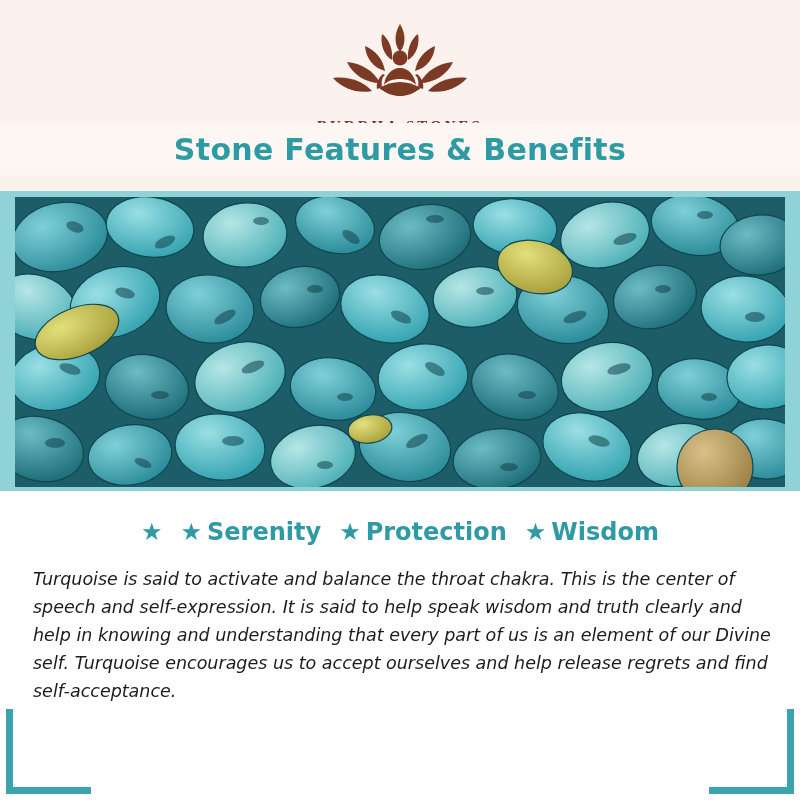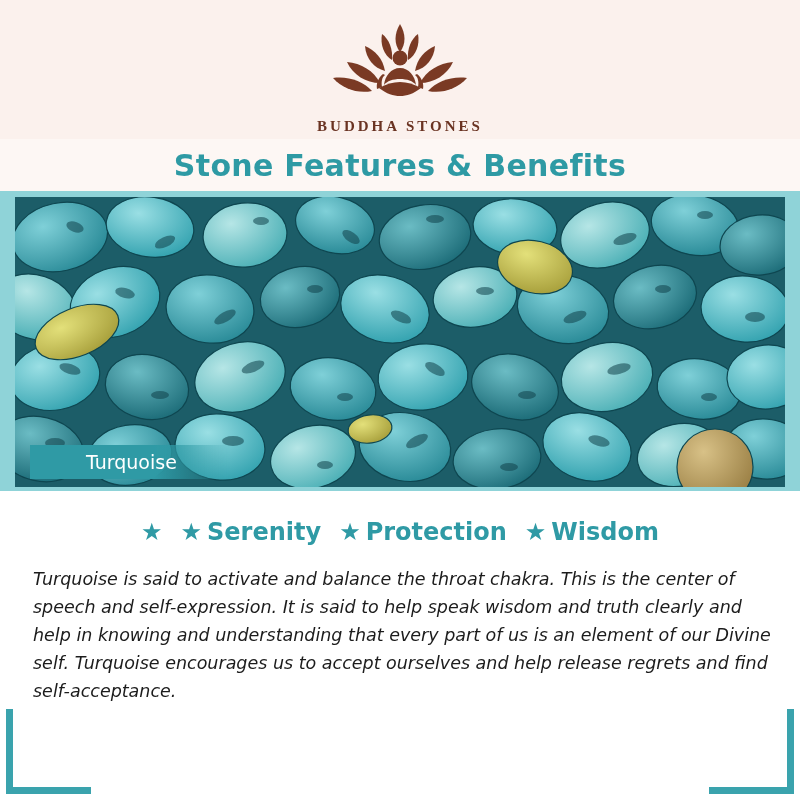--- a/index.html
+++ b/index.html
@@ -68,21 +68,21 @@
     margin-top: 4px;
     font-size: 15px;
     letter-spacing: 3px;
     color: #6a3322;
     font-weight: bold;
     font-family: "Liberation Serif", serif;
   }
   .title-band {
     position: absolute;
     left: 0;
-    top: 139px;
+    top: 123px;
     width: 800px;
     height: 52px;
     display: flex;
     align-items: center;
     justify-content: center;
     background: #fdf7f4;
   }
   .title-band .title {
     font-size: 30px;
     font-weight: bold;
@@ -323,23 +323,20 @@
             <ellipse cx="40" cy="246" rx="10" ry="5"></ellipse>
             <ellipse cx="128" cy="266" rx="9" ry="4" transform="rotate(22 128 266)"></ellipse>
             <ellipse cx="218" cy="244" rx="11" ry="5"></ellipse>
             <ellipse cx="310" cy="268" rx="8" ry="4"></ellipse>
             <ellipse cx="402" cy="244" rx="12" ry="5" transform="rotate(-28 402 244)"></ellipse>
             <ellipse cx="494" cy="270" rx="9" ry="4"></ellipse>
             <ellipse cx="584" cy="244" rx="11" ry="5" transform="rotate(16 584 244)"></ellipse>
           </g>
         </svg>
 
-        <div class="stone-label">
-          <span class="name">Turquoise</span>
-        </div>
       </div>
     </div>
 
     <div class="benefits">
       <div class="benefit">
         <span class="star">★</span>
       </div>
       <div class="benefit">
         <span class="star">★</span>
         <span class="label">Serenity</span>

